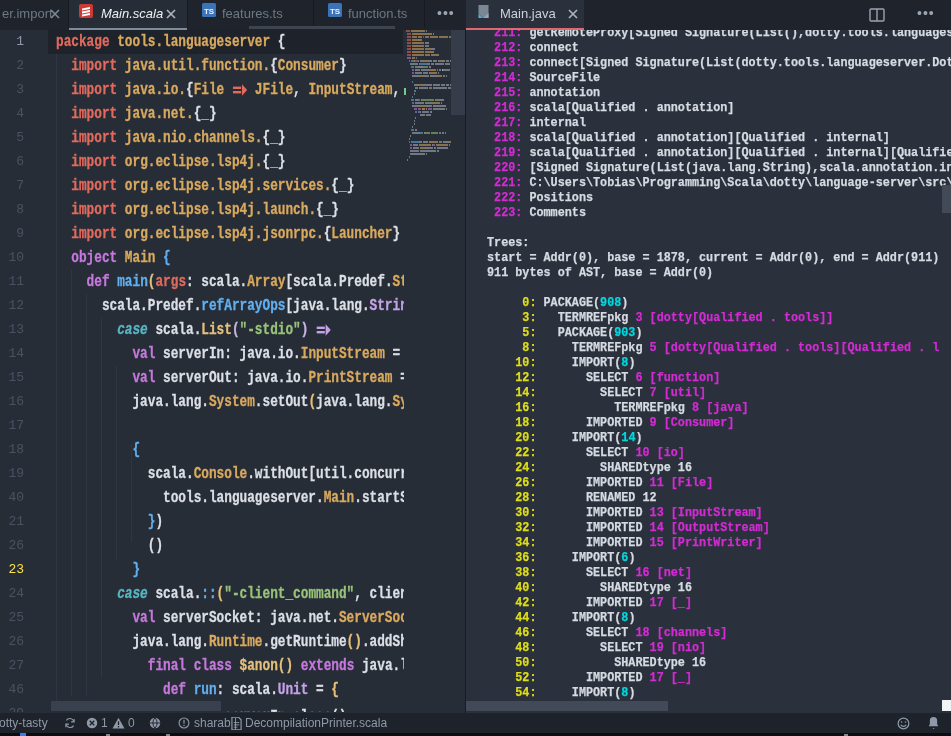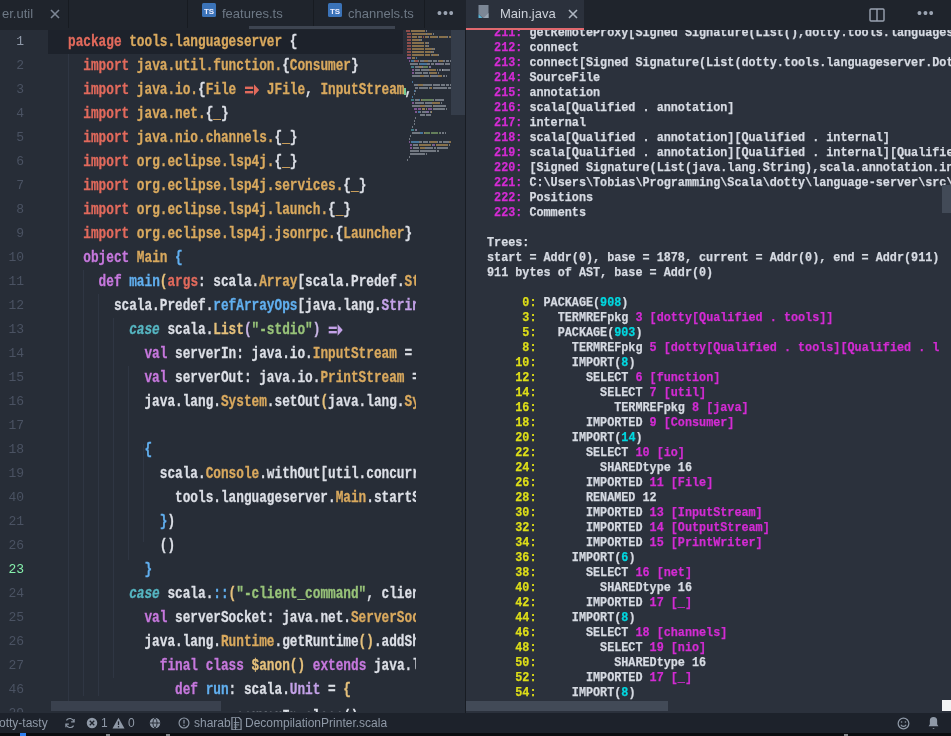--- a/index.html
+++ b/index.html
@@ -16,21 +16,21 @@
 </style></head>
 <body>
 
 <div style="position:absolute;left:0;top:30px;width:465px;height:683px;background:#272d37;overflow:hidden">
 </div>
 <div style="position:absolute;left:466px;top:30px;width:485px;height:683px;background:#2b313c;overflow:hidden"></div>
 
 <div style="position:absolute;left:0;top:30px;width:465px;height:682px;overflow:hidden">
  <div style="position:absolute;left:48px;top:0;width:355px;height:24px;background:#1d222b"></div>
  <div style="position:absolute;left:0;top:-30px;width:465px;height:736px">
-  <div style="position:absolute;left:16px;top:0;width:400px;height:712px;overflow:hidden">
+  <div style="position:absolute;left:4px;top:0;width:400px;height:712px;overflow:hidden">
    <div style="position:absolute;left:52px;top:54px;width:1px;height:648px;background:#2f3643"></div>
         <div style="position:absolute;left:67px;top:270px;width:1px;height:426px;background:#2f3643"></div>
         <div style="position:absolute;left:82px;top:294px;width:1px;height:402px;background:#2f3643"></div>
         <div style="position:absolute;left:97px;top:318px;width:1px;height:360px;background:#2f3643"></div>
         <div style="position:absolute;left:112px;top:366px;width:1px;height:194px;background:#2f3643"></div>
         <div style="position:absolute;left:127px;top:444px;width:1px;height:98px;background:#2f3643"></div>
    <div class="lrow" style="top:30px"><span style="color:#e26a5c">package</span><span style="color:#dcdfe6"> </span><span style="color:#d9a95e">tools.languageserver</span><span style="color:#dcdfe6"> {</span></div>
         <div class="lrow" style="top:54px"><span style="color:#dcdfe6">  </span><span style="color:#e26a5c">import</span><span style="color:#dcdfe6"> </span><span style="color:#d9a95e">java.util.function.</span><span style="color:#dcdfe6">{</span><span style="color:#d9a95e">Consumer</span><span style="color:#dcdfe6">}</span></div>
         <div class="lrow" style="top:78px"><span style="color:#dcdfe6">  </span><span style="color:#e26a5c">import</span><span style="color:#dcdfe6"> </span><span style="color:#d9a95e">java.io.</span><span style="color:#dcdfe6">{</span><span style="color:#d9a95e">File</span><span style="color:#dcdfe6"> </span><span style="color:#e26a5c" class="arr"><svg width="18" height="12" viewBox="0 0 18 12">
               <rect x="0" y="2.6" width="10.5" height="2.4" fill="currentColor"></rect>
@@ -82,21 +82,21 @@
       <div class="lnum" style="top:318px;color:#4a5262">13</div>
       <div class="lnum" style="top:342px;color:#4a5262">14</div>
       <div class="lnum" style="top:366px;color:#4a5262">15</div>
       <div class="lnum" style="top:390px;color:#4a5262">16</div>
       <div class="lnum" style="top:414px;color:#4a5262">17</div>
       <div class="lnum" style="top:438px;color:#4a5262">18</div>
       <div class="lnum" style="top:462px;color:#4a5262">19</div>
       <div class="lnum" style="top:486px;color:#4a5262">40</div>
       <div class="lnum" style="top:510px;color:#4a5262">21</div>
       <div class="lnum" style="top:534px;color:#4a5262">26</div>
-      <div class="lnum" style="top:558px;color:#86efac">23</div>
+      <div class="lnum" style="top:558px;color:#fde047">23</div>
       <div class="lnum" style="top:582px;color:#4a5262">24</div>
       <div class="lnum" style="top:606px;color:#4a5262">25</div>
       <div class="lnum" style="top:630px;color:#4a5262">26</div>
       <div class="lnum" style="top:654px;color:#4a5262">27</div>
       <div class="lnum" style="top:678px;color:#4a5262">46</div>
       <div class="lnum" style="top:702px;color:#4a5262">29</div>
   <div style="position:absolute;left:406.00px;top:30.0px;width:4.48px;height:2px;background:#e26a5c;opacity:0.55"></div>
       <div style="position:absolute;left:411.47px;top:30.0px;width:3.20px;height:2px;background:#d9a95e;opacity:0.55"></div>
       <div style="position:absolute;left:415.02px;top:30.0px;width:0.70px;height:2px;background:#d9a95e;opacity:0.55"></div>
       <div style="position:absolute;left:416.01px;top:30.0px;width:8.96px;height:2px;background:#d9a95e;opacity:0.55"></div>
@@ -481,44 +481,55 @@
       <div class="rrow" style="top:685px"><span style="color:#dede18">    54:</span><span style="color:#d6dae2">     </span><span style="color:#d6dae2">IMPORT</span><span style="color:#d6dae2">(</span><span style="color:#00d8e0">8</span><span style="color:#d6dae2">)</span></div>
   <div style="position:absolute;left:466px;top:701px;width:202px;height:10px;background:#424a57"></div>
   <div style="position:absolute;left:942px;top:185px;width:9px;height:28px;background:#424a57"></div>
   <div style="position:absolute;left:942px;top:700px;width:9px;height:11px;background:#f2f3f4"></div>
  </div>
 </div>
 
 <div id="tabs">
 
  <div class="tab" style="left:0;width:68px;background:#1f242c">
-   <span style="position:absolute;left:2px;top:6px">er.util</span>
+   <span style="position:absolute;left:2px;top:6px">er.import</span>
    <svg style="position:absolute;left:50px;top:9px" width="10" height="10" viewBox="0 0 10 10">
         <path d="M1 1 L9 9 M9 1 L1 9" stroke="#7d8795" stroke-width="1.6"></path>
       </svg>
  </div>
  <div style="position:absolute;left:68px;top:0;width:1px;height:28px;background:#171b21"></div>
 
+ <div class="tab" style="left:69px;width:118px;background:#272d37">
+   <svg style="position:absolute;left:10px;top:4px" width="14" height="14" viewBox="0 0 14 14">
+     <rect x="0" y="0" width="14" height="14" rx="2" fill="#cc3a33"></rect>
+     <path d="M3 4.6 L11 3 L11 5 L3 6.6 Z M3 7.6 L11 6 L11 8 L3 9.6 Z M3 10.6 L11 9 L11 11 L3 12.6 Z" fill="#fff"></path>
+   </svg>
+   <span style="position:absolute;left:32px;top:6px;font-style:italic;color:#eef1f5">Main.scala</span>
+   <svg style="position:absolute;left:97px;top:9px" width="10" height="10" viewBox="0 0 10 10">
+        <path d="M1 1 L9 9 M9 1 L1 9" stroke="#aeb6c1" stroke-width="1.6"></path>
+      </svg>
+   <div style="position:absolute;left:0;top:28px;width:118px;height:2px;background:#7e8b99"></div>
+ </div>
  <div style="position:absolute;left:187px;top:0;width:1px;height:28px;background:#171b21"></div>
 
  <div class="tab" style="left:188px;width:125px">
    <svg style="position:absolute;left:14px;top:3px" width="14" height="14" viewBox="0 0 14 14">
      <rect x="0" y="0" width="14" height="14" rx="1.5" fill="#3b73b8"></rect>
      <text x="7" y="10.5" font-size="8" font-weight="bold" fill="#eef" text-anchor="middle" font-family="Liberation Sans">TS</text>
    </svg>
    <span style="position:absolute;left:34px;top:6px">features.ts</span>
  </div>
  <div style="position:absolute;left:313px;top:0;width:1px;height:28px;background:#171b21"></div>
 
  <div class="tab" style="left:314px;width:110px">
    <svg style="position:absolute;left:14px;top:3px" width="14" height="14" viewBox="0 0 14 14">
      <rect x="0" y="0" width="14" height="14" rx="1.5" fill="#3b73b8"></rect>
      <text x="7" y="10.5" font-size="8" font-weight="bold" fill="#eef" text-anchor="middle" font-family="Liberation Sans">TS</text>
    </svg>
-   <span style="position:absolute;left:34px;top:6px">channels.ts</span>
+   <span style="position:absolute;left:34px;top:6px">function.ts</span>
  </div>
  <div style="position:absolute;left:424px;top:0;width:1px;height:28px;background:#171b21"></div>
  <div style="position:absolute;left:437px;top:5px;color:#9aa3b1;font-size:14px;letter-spacing:1px">•••</div>
 
  <div style="position:absolute;left:249px;top:26px;width:146px;height:3px;background:#3d4450"></div>
 
  <div class="tab" style="left:466px;width:118px;background:#2b313c">
    <svg style="position:absolute;left:12px;top:5px" width="11" height="13" viewBox="0 0 11 13">
      <path d="M0.5 0 H10.5 V13 H5 L0.5 9 Z" fill="#7c8796"></path>
      <path d="M10.5 13 L5.5 13 L10.5 8 Z" fill="#9aa6b4"></path>

